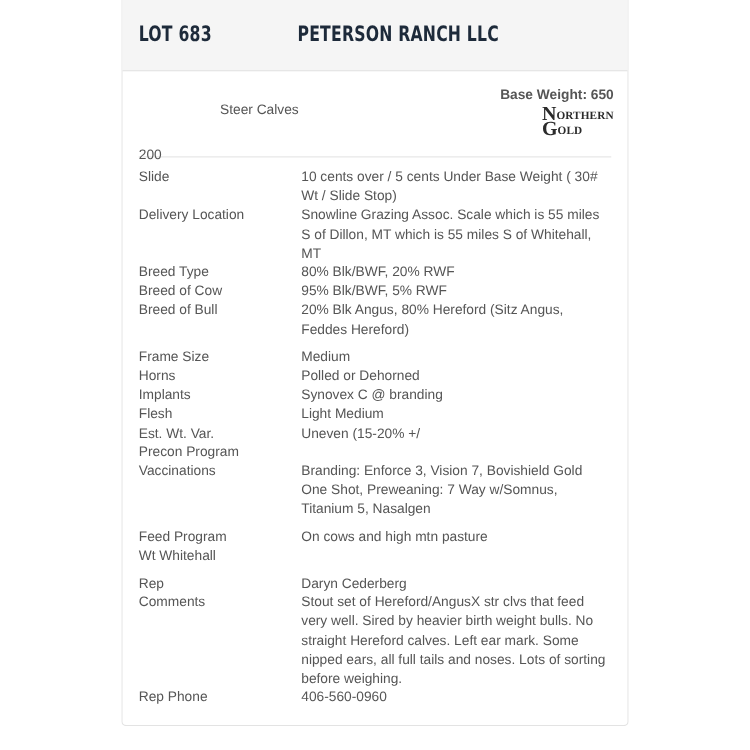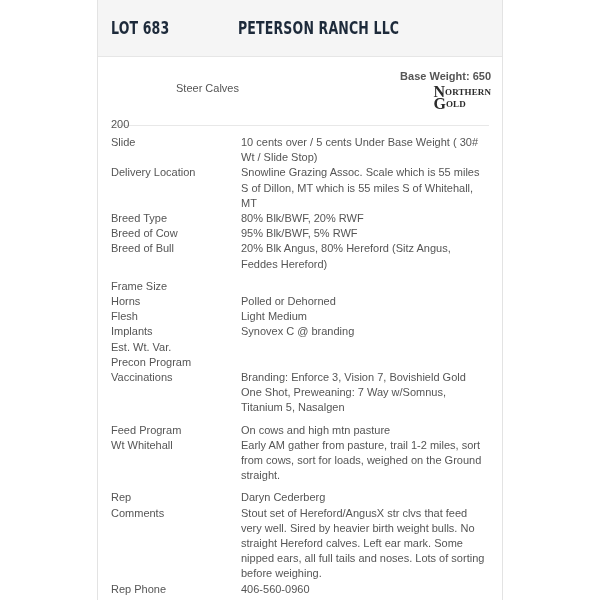--- a/index.html
+++ b/index.html
@@ -201,50 +201,51 @@
       <div class="row">
         <div class="row-label">Breed of Cow</div>
         <div class="row-value">95% Blk/BWF, 5% RWF</div>
       </div>
       <div class="row">
         <div class="row-label">Breed of Bull</div>
         <div class="row-value">20% Blk Angus, 80% Hereford (Sitz Angus, Feddes Hereford)</div>
       </div>
       <div class="row gap-top">
         <div class="row-label">Frame Size</div>
+        <div class="row-value">Medium</div>
       </div>
       <div class="row">
         <div class="row-label">Horns</div>
         <div class="row-value">Polled or Dehorned</div>
       </div>
       <div class="row">
+        <div class="row-label">Implants</div>
+        <div class="row-value">Synovex C @ branding</div>
+      </div>
+      <div class="row">
         <div class="row-label">Flesh</div>
         <div class="row-value">Light Medium</div>
       </div>
       <div class="row">
-        <div class="row-label">Implants</div>
-        <div class="row-value">Synovex C @ branding</div>
-      </div>
-      <div class="row">
         <div class="row-label">Est. Wt. Var.</div>
+        <div class="row-value">Uneven (15-20% +/</div>
       </div>
       <div class="row">
         <div class="row-label">Precon Program</div>
       </div>
       <div class="row">
         <div class="row-label">Vaccinations</div>
         <div class="row-value">Branding: Enforce 3, Vision 7, Bovishield Gold One Shot, Preweaning: 7 Way w/Somnus, Titanium 5, Nasalgen</div>
       </div>
       <div class="row gap-top">
         <div class="row-label">Feed Program</div>
         <div class="row-value">On cows and high mtn pasture</div>
       </div>
       <div class="row">
         <div class="row-label">Wt Whitehall</div>
-        <div class="row-value">Early AM gather from pasture, trail 1-2 miles, sort from cows, sort for loads, weighed on the Ground straight.</div>
       </div>
       <div class="row gap-top">
         <div class="row-label">Rep</div>
         <div class="row-value">Daryn Cederberg</div>
       </div>
       <div class="row">
         <div class="row-label">Comments</div>
         <div class="row-value">Stout set of Hereford/AngusX str clvs that feed very well. Sired by heavier birth weight bulls. No straight Hereford calves. Left ear mark. Some nipped ears, all full tails and noses. Lots of sorting before weighing.</div>
       </div>
       <div class="row">

